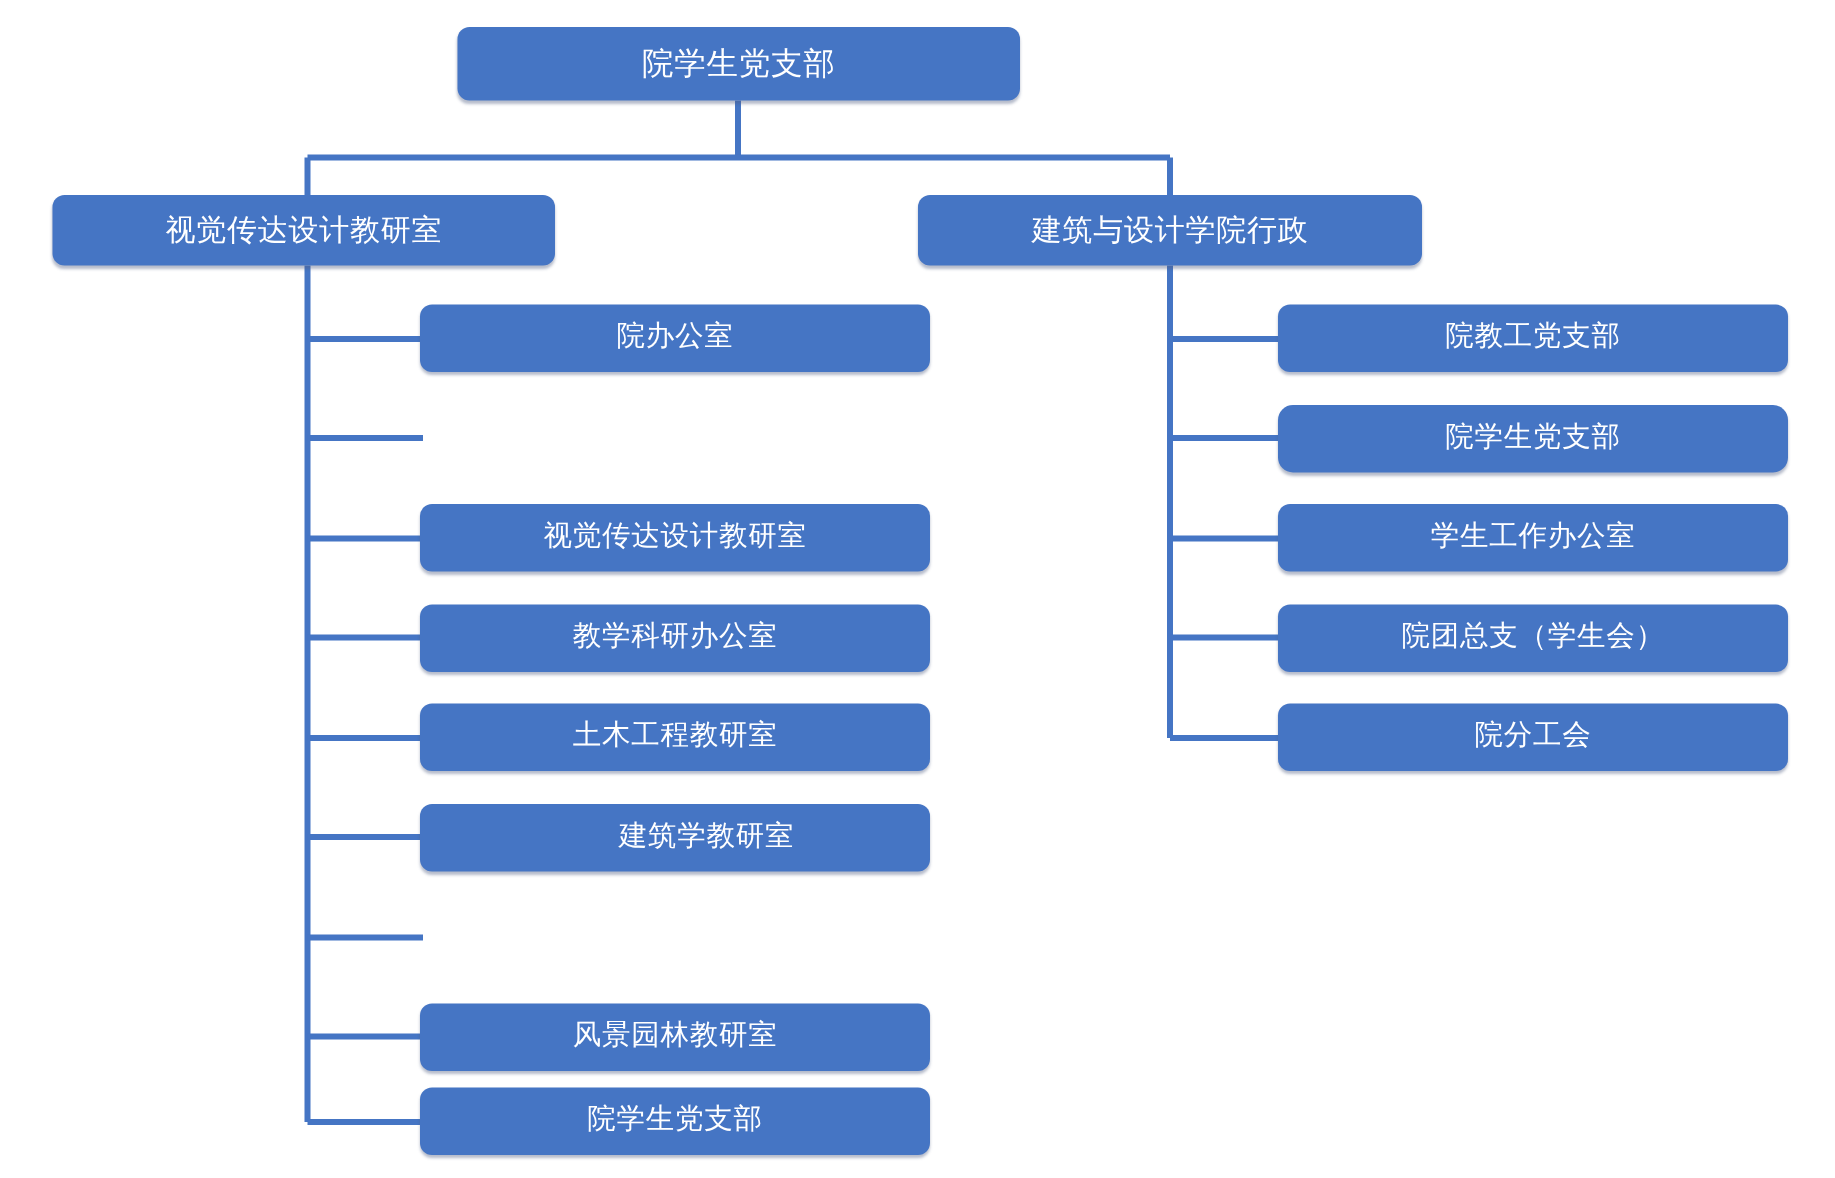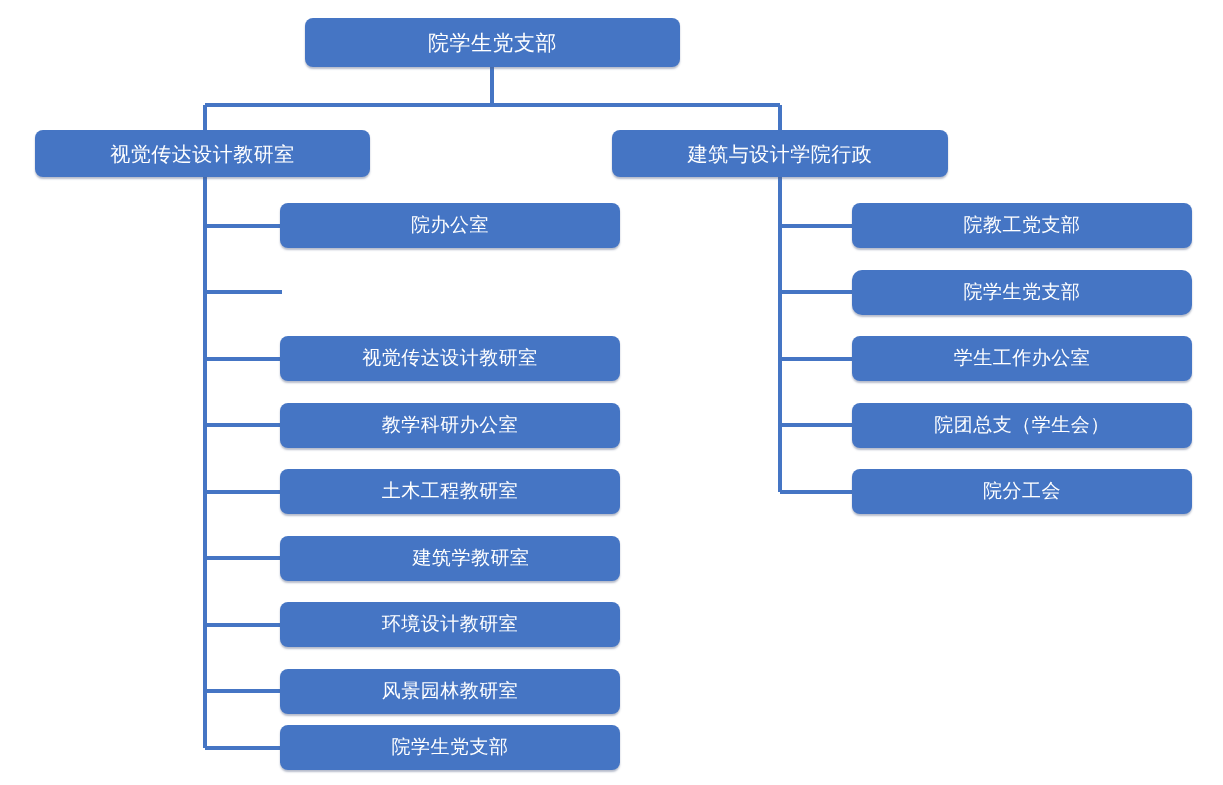--- a/index.html
+++ b/index.html
@@ -93,21 +93,20 @@
 
   <div class="node node-branch" style="left:35px; top:130px; width:335px; height:47px;">视觉传达设计教研室</div>
 
   <div class="node node-branch" style="left:612px; top:130px; width:336px; height:47px;">建筑与设计学院行政</div>
 
   <div class="node node-leaf" style="left:280px; top:203px; width:340px; height:45px;">院办公室</div>
   <div class="node node-leaf" style="left:280px; top:336px; width:340px; height:45px;">视觉传达设计教研室</div>
   <div class="node node-leaf" style="left:280px; top:403px; width:340px; height:45px;">教学科研办公室</div>
   <div class="node node-leaf" style="left:280px; top:469px; width:340px; height:45px;">土木工程教研室</div>
   <div class="node node-leaf" style="left:280px; top:536px; width:340px; height:45px;padding-left:42px;">建筑学教研室</div>
-  <div class="node node-leaf" style="left:280px; top:602px; width:340px; height:45px;">环境设计教研室</div>
   <div class="node node-leaf" style="left:280px; top:669px; width:340px; height:45px;">风景园林教研室</div>
   <div class="node node-leaf" style="left:280px; top:725px; width:340px; height:45px;">院学生党支部</div>
 
   <div class="node node-leaf" style="left:852px; top:203px; width:340px; height:45px;">院教工党支部</div>
   <div class="node node-leaf" style="left:852px; top:270px; width:340px; height:45px;border-radius:10px;">院学生党支部</div>
   <div class="node node-leaf" style="left:852px; top:336px; width:340px; height:45px;">学生工作办公室</div>
   <div class="node node-leaf" style="left:852px; top:403px; width:340px; height:45px;">院团总支（学生会）</div>
   <div class="node node-leaf" style="left:852px; top:469px; width:340px; height:45px;">院分工会</div>
 
 </div>

